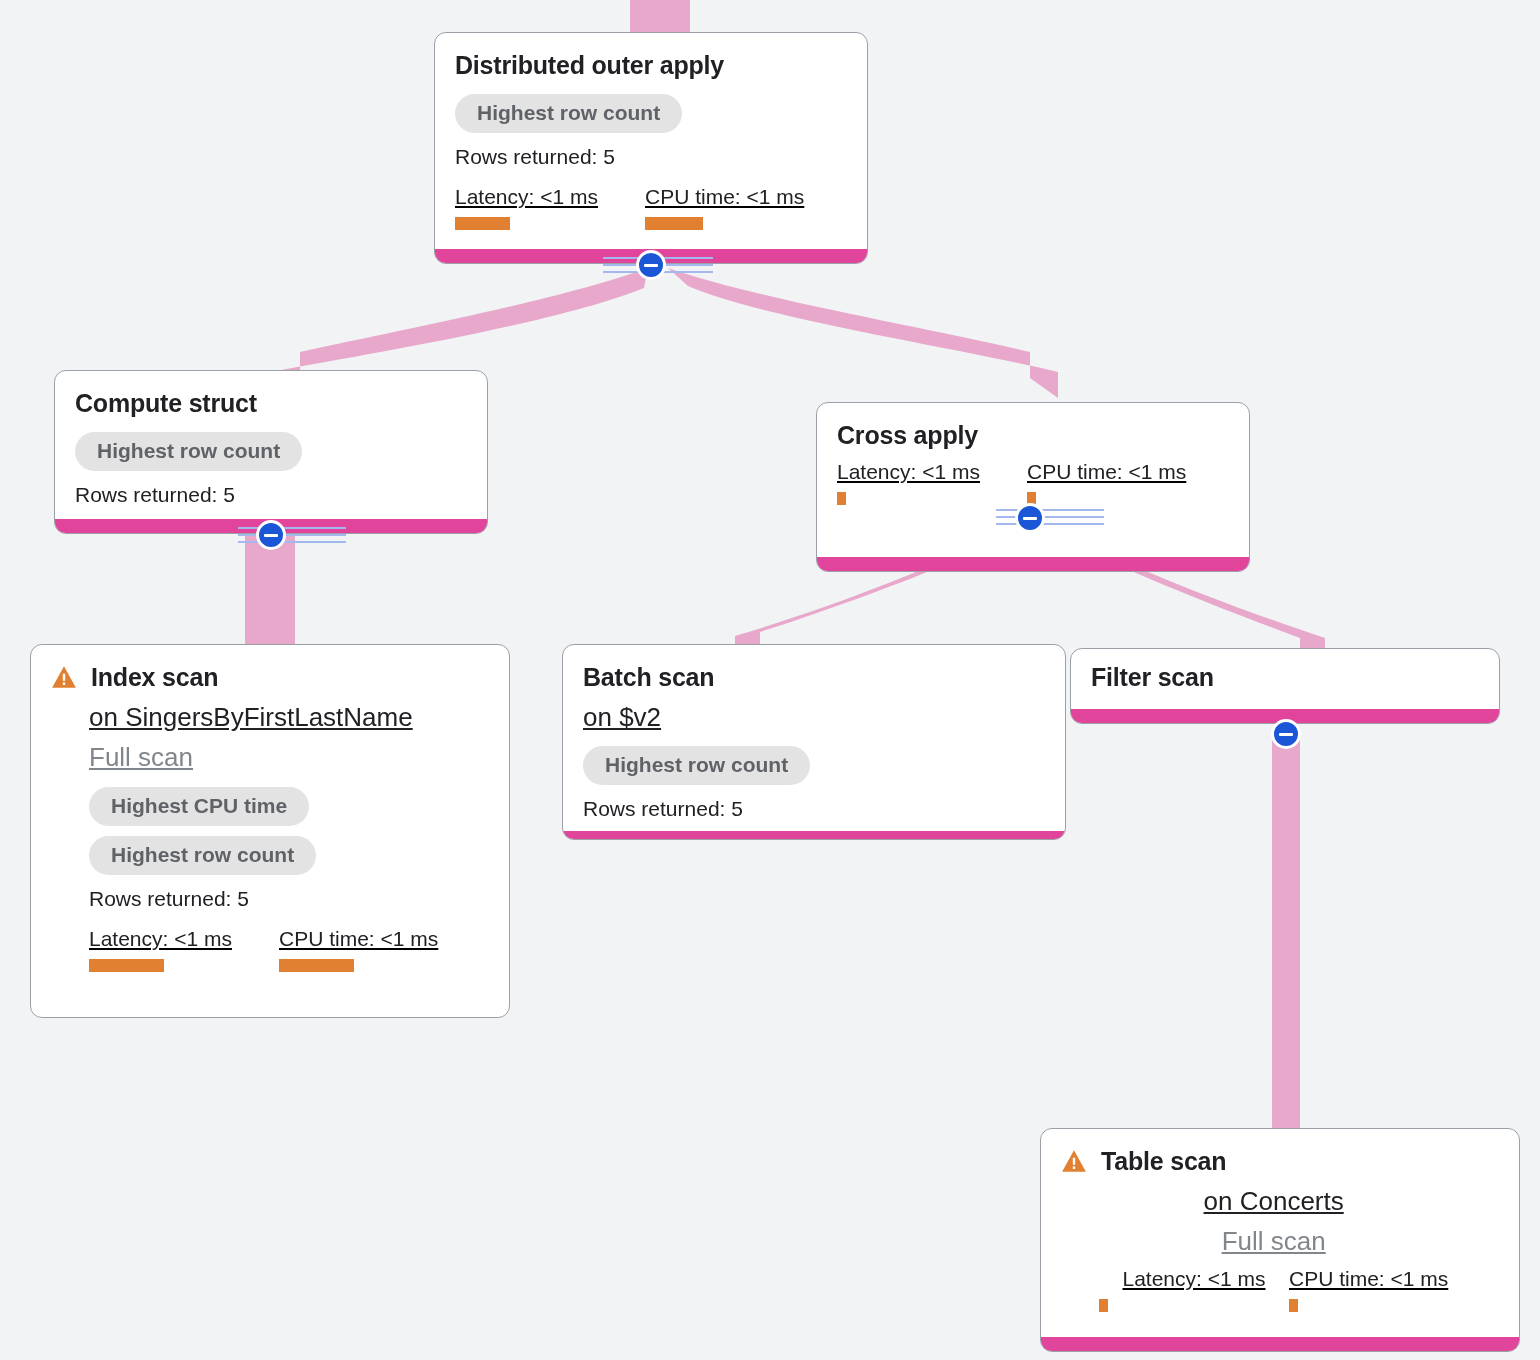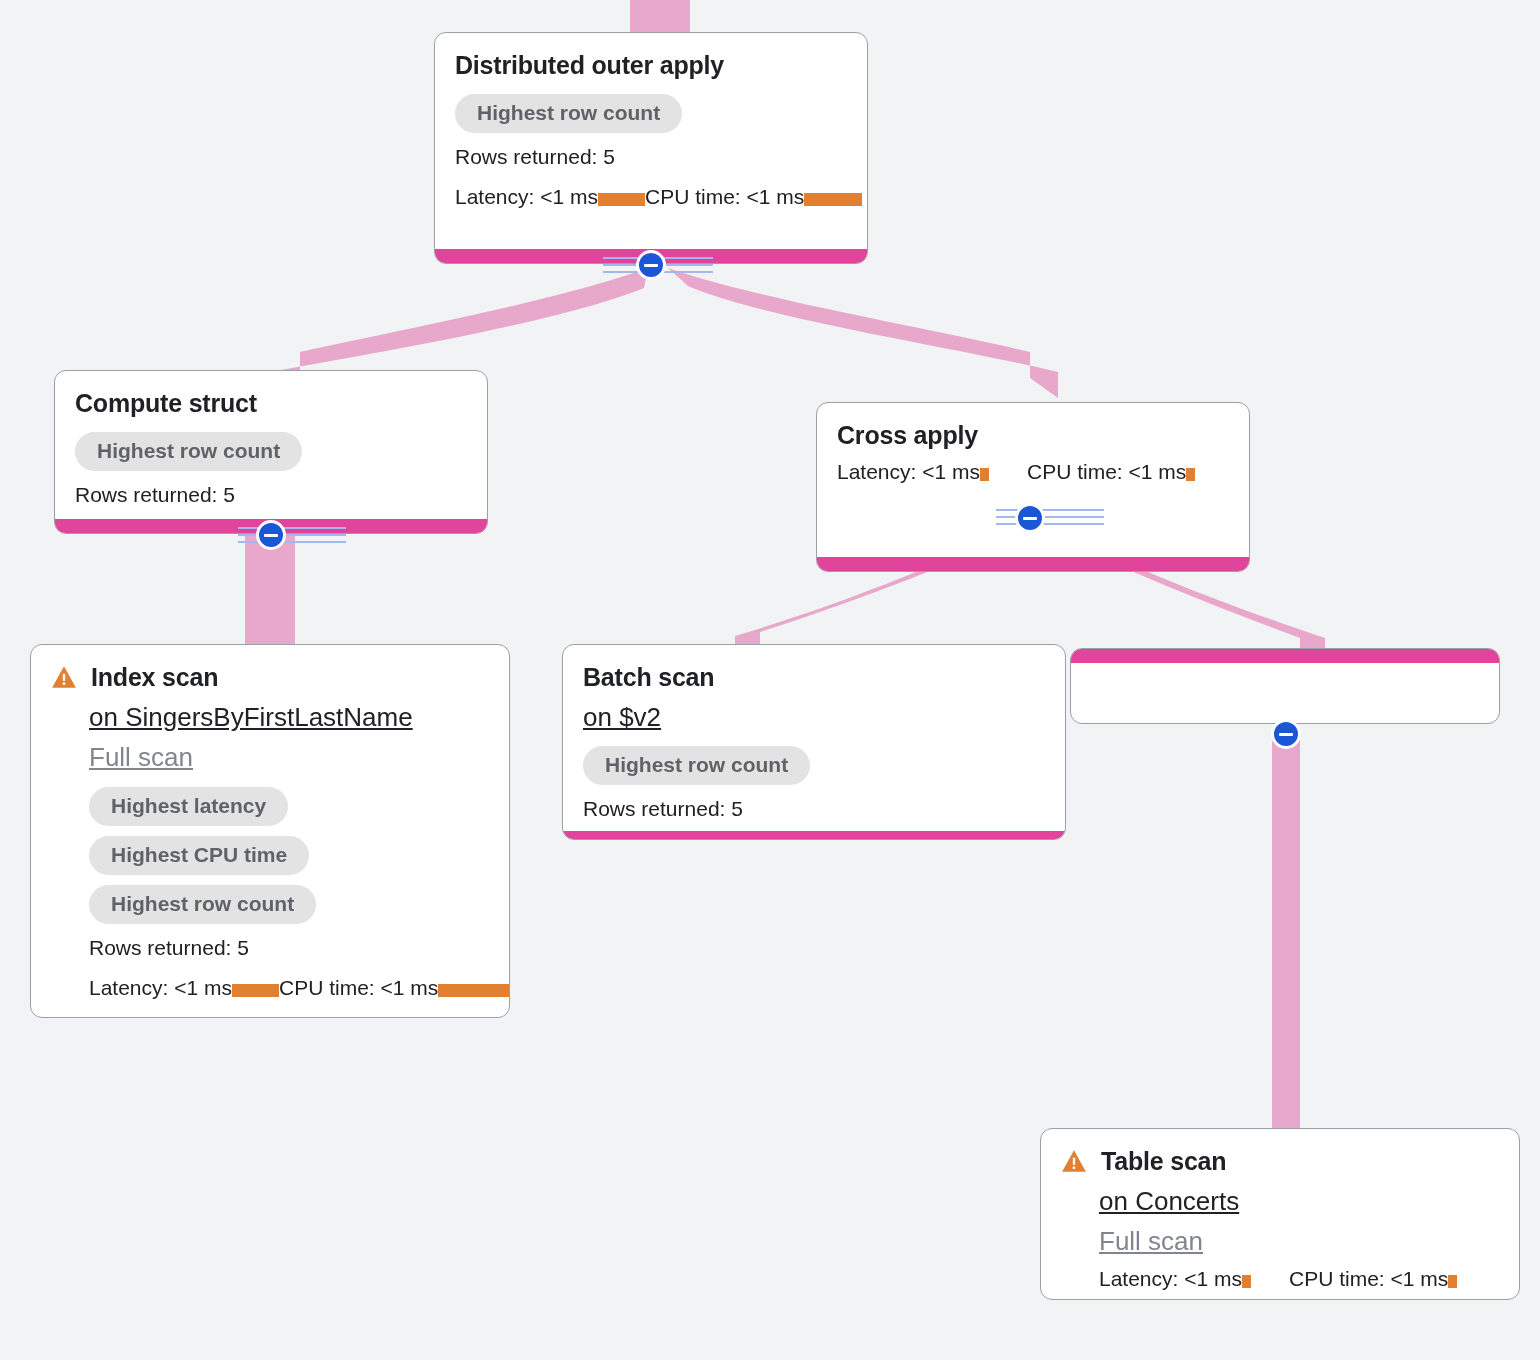--- a/index.html
+++ b/index.html
@@ -99,21 +99,22 @@
     color: #202124;
     margin-top: 12px;
   }
   .metrics {
     display: flex;
     margin-top: 16px;
     width: 100%;
   }
   .metric {
     display: flex;
-    flex-direction: row;
+    flex-direction: column;
+    text-decoration: underline;
   }
   .metric-label {
     font-size: 21px;
     color: #202124;
     white-space: nowrap;
   }
   .metric-bar {
     height: 13px;
     background: #e08030;
     margin-top: 8px;
@@ -262,21 +263,20 @@
         <svg class="warn-icon" viewBox="0 0 24 22">
           <path d="M12 1 L23 21 L1 21 Z" fill="#e08030"></path>
           <rect x="10.9" y="8" width="2.2" height="6.5" fill="#ffffff"></rect>
           <rect x="10.9" y="16" width="2.2" height="2.4" fill="#ffffff"></rect>
         </svg>
         <span class="node-title">Index scan</span>
       </div>
       <div class="indented">
         <div class="node-sub">on SingersByFirstLastName</div>
         <div class="node-sub muted">Full scan</div>
-        <div><span class="badge">Highest latency</span></div>
         <div><span class="badge">Highest CPU time</span></div>
         <div><span class="badge">Highest row count</span></div>
         <div class="rows-line">Rows returned: 5</div>
         <div class="metrics">
           <div class="metric" style="width:190px;">
             <span class="metric-label">Latency: &lt;1 ms</span>
             <span class="metric-bar" style="width:75px;"></span>
           </div>
           <div class="metric">
             <span class="metric-label">CPU time: &lt;1 ms</span>
@@ -294,25 +294,30 @@
         <span class="node-title">Batch scan</span>
       </div>
       <div class="node-sub">on $v2</div>
       <span class="badge">Highest row count</span>
       <div class="rows-line">Rows returned: 5</div>
     </div>
     <div class="node-accent"></div>
   </div>
 
   <div class="node" style="left:1070px; top:648px; width:430px; height:76px;">
+    <div class="node-body" style="padding:14px 20px 4px 20px;">
+      <div class="title-row">
+        <span class="node-title">Filter scan</span>
+      </div>
+    </div>
     <div class="node-accent"></div>
   </div>
   <div class="collapse-btn" style="left:1271px; top:719px;"></div>
 
-  <div class="node" style="left:1040px; top:1128px; width:480px; height:172px;">
+  <div class="node" style="left:1040px; top:1128px; width:480px; height:224px;text-align:center;">
     <div class="node-body">
       <div class="title-row">
         <svg class="warn-icon" viewBox="0 0 24 22">
           <path d="M12 1 L23 21 L1 21 Z" fill="#e08030"></path>
           <rect x="10.9" y="8" width="2.2" height="6.5" fill="#ffffff"></rect>
           <rect x="10.9" y="16" width="2.2" height="2.4" fill="#ffffff"></rect>
         </svg>
         <span class="node-title">Table scan</span>
       </div>
       <div class="indented">

